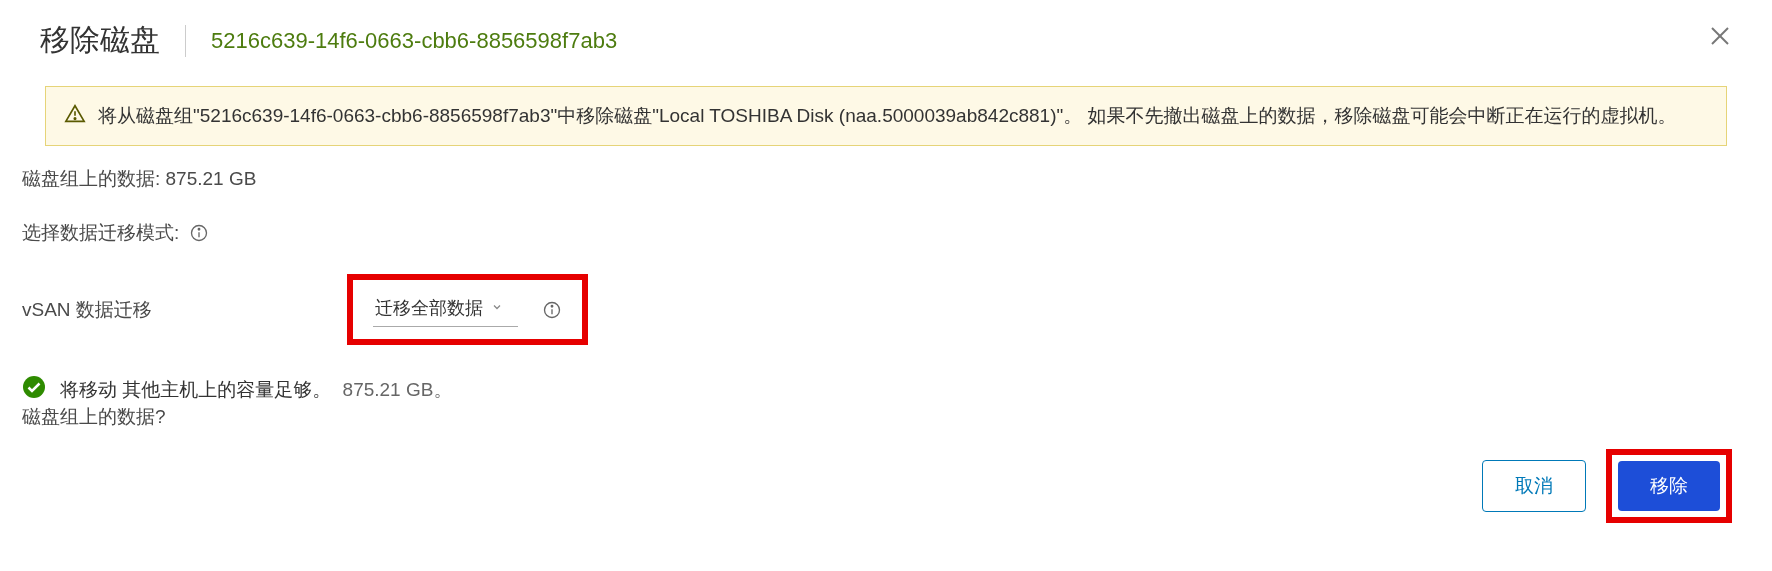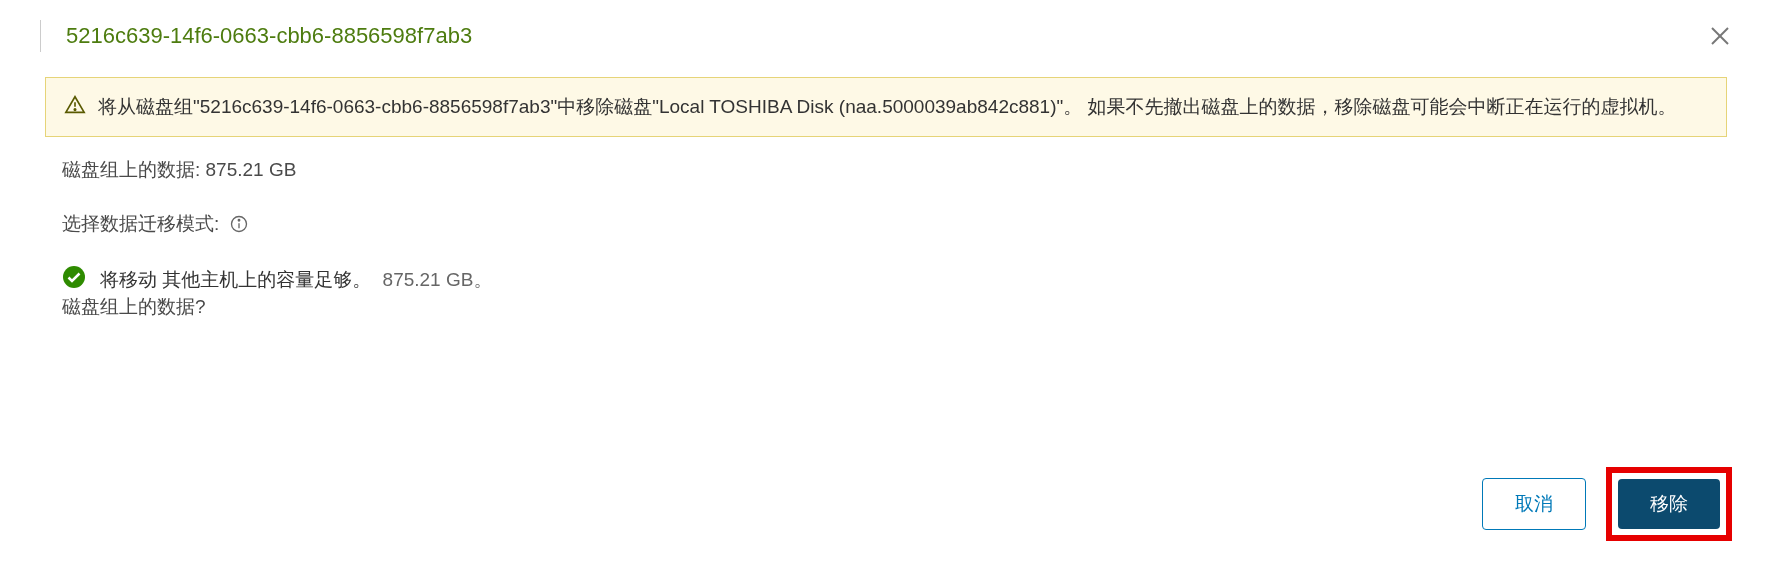--- a/index.html
+++ b/index.html
@@ -58,21 +58,21 @@
     .warning-icon {
       flex-shrink: 0;
       margin-top: 2px;
     }
     .warning-text {
       font-size: 19px;
       line-height: 1.6;
       color: #333;
     }
     .content {
-      padding: 0 62px;
+      padding: 0 22px;
     }
     .info-row {
       font-size: 19px;
       color: #4a4a4a;
       margin-bottom: 28px;
       display: flex;
       align-items: center;
       gap: 10px;
     }
     .label-with-icon {
@@ -134,21 +134,21 @@
       color: #666;
       margin-left: 6px;
     }
     .question-text {
       font-size: 19px;
       color: #4a4a4a;
       margin-bottom: 30px;
     }
     .footer {
       position: absolute;
-      bottom: 30px;
+      bottom: 48px;
       right: 40px;
       display: flex;
       align-items: center;
       gap: 20px;
     }
     .btn {
       font-size: 19px;
       padding: 12px 32px;
       cursor: pointer;
       border-radius: 4px;
@@ -156,29 +156,30 @@
     .btn-cancel {
       background: #fff;
       border: 1px solid #0079b8;
       color: #0079b8;
     }
     .btn-remove-wrap {
       border: 6px solid #e60000;
       padding: 6px;
     }
     .btn-remove {
-      background: #0c4a6e;
+      background: #1d4ed8;
       border: none;
       color: #fff;
     }
   </style>
 </head>
 <body>
 
 <div class="dialog-header">
+  <div class="dialog-title">移除磁盘</div>
   <div class="title-divider"></div>
   <div class="dialog-subtitle">5216c639-14f6-0663-cbb6-8856598f7ab3</div>
   <div class="close-btn">
     <svg width="24" height="24" viewBox="0 0 24 24" fill="none" stroke="#777" stroke-width="2">
       <line x1="4" y1="4" x2="20" y2="20"></line>
       <line x1="20" y1="4" x2="4" y2="20"></line>
     </svg>
   </div>
 </div>
 
@@ -203,20 +204,40 @@
     <span>选择数据迁移模式:</span>
     <span class="info-icon">
       <svg width="20" height="20" viewBox="0 0 24 24" fill="none" stroke="#666" stroke-width="1.6">
         <circle cx="12" cy="12" r="9"></circle>
         <line x1="12" y1="11" x2="12" y2="17"></line>
         <circle cx="12" cy="7.5" r="0.9" fill="#666"></circle>
       </svg>
     </span>
   </div>
 
+  <div class="migration-row">
+    <div class="migration-label">vSAN 数据迁移</div>
+    <div class="highlight-box-red">
+      <div class="dropdown">
+        <span class="dropdown-text">迁移全部数据</span>
+        <span class="chevron">
+          <svg width="12" height="12" viewBox="0 0 24 24" fill="none" stroke="#888" stroke-width="2.5">
+            <polyline points="6 9 12 15 18 9"></polyline>
+          </svg>
+        </span>
+      </div>
+      <span class="info-icon">
+        <svg width="20" height="20" viewBox="0 0 24 24" fill="none" stroke="#666" stroke-width="1.6">
+          <circle cx="12" cy="12" r="9"></circle>
+          <line x1="12" y1="11" x2="12" y2="17"></line>
+          <circle cx="12" cy="7.5" r="0.9" fill="#666"></circle>
+        </svg>
+      </span>
+    </div>
+  </div>
 
   <div class="status-row">
     <span class="check-icon">
       <svg width="24" height="24" viewBox="0 0 24 24">
         <circle cx="12" cy="12" r="11" fill="#2e8b00"></circle>
         <polyline points="6.5 12.5 10 16 17.5 8.5" fill="none" stroke="#fff" stroke-width="2.5"></polyline>
       </svg>
     </span>
     <span>
       <span class="status-text">将移动 其他主机上的容量足够。</span>

